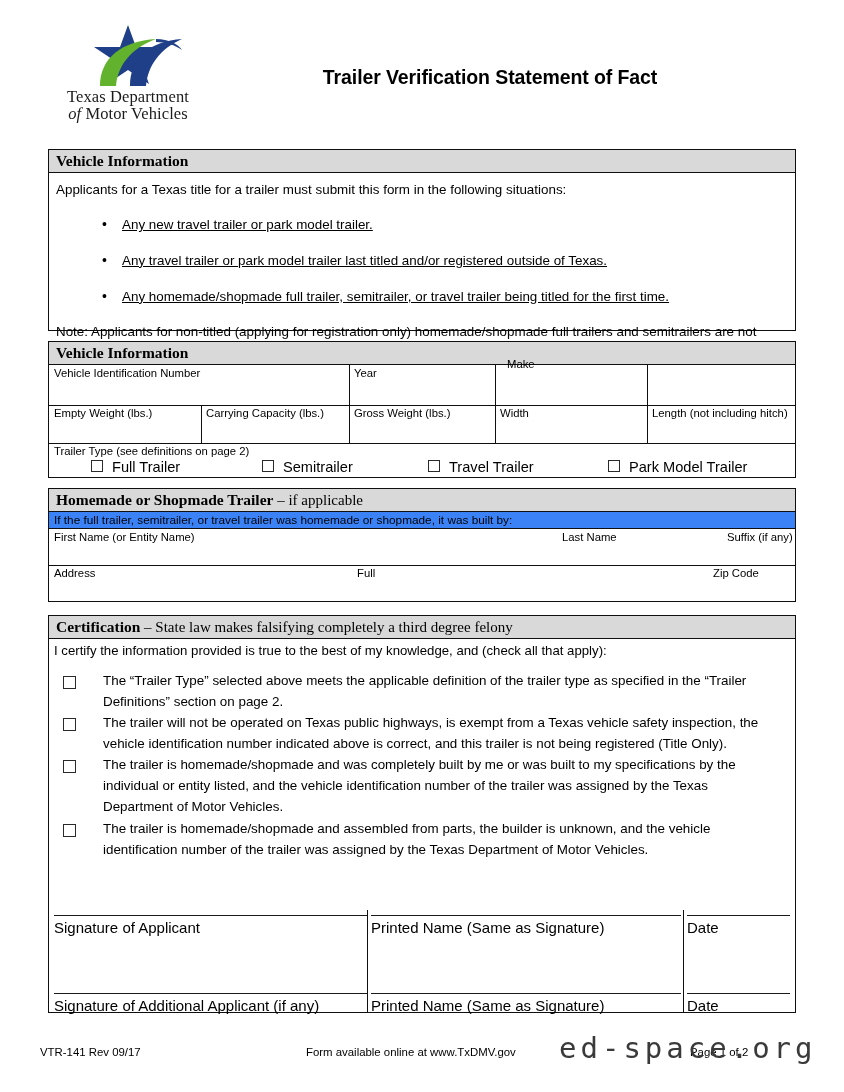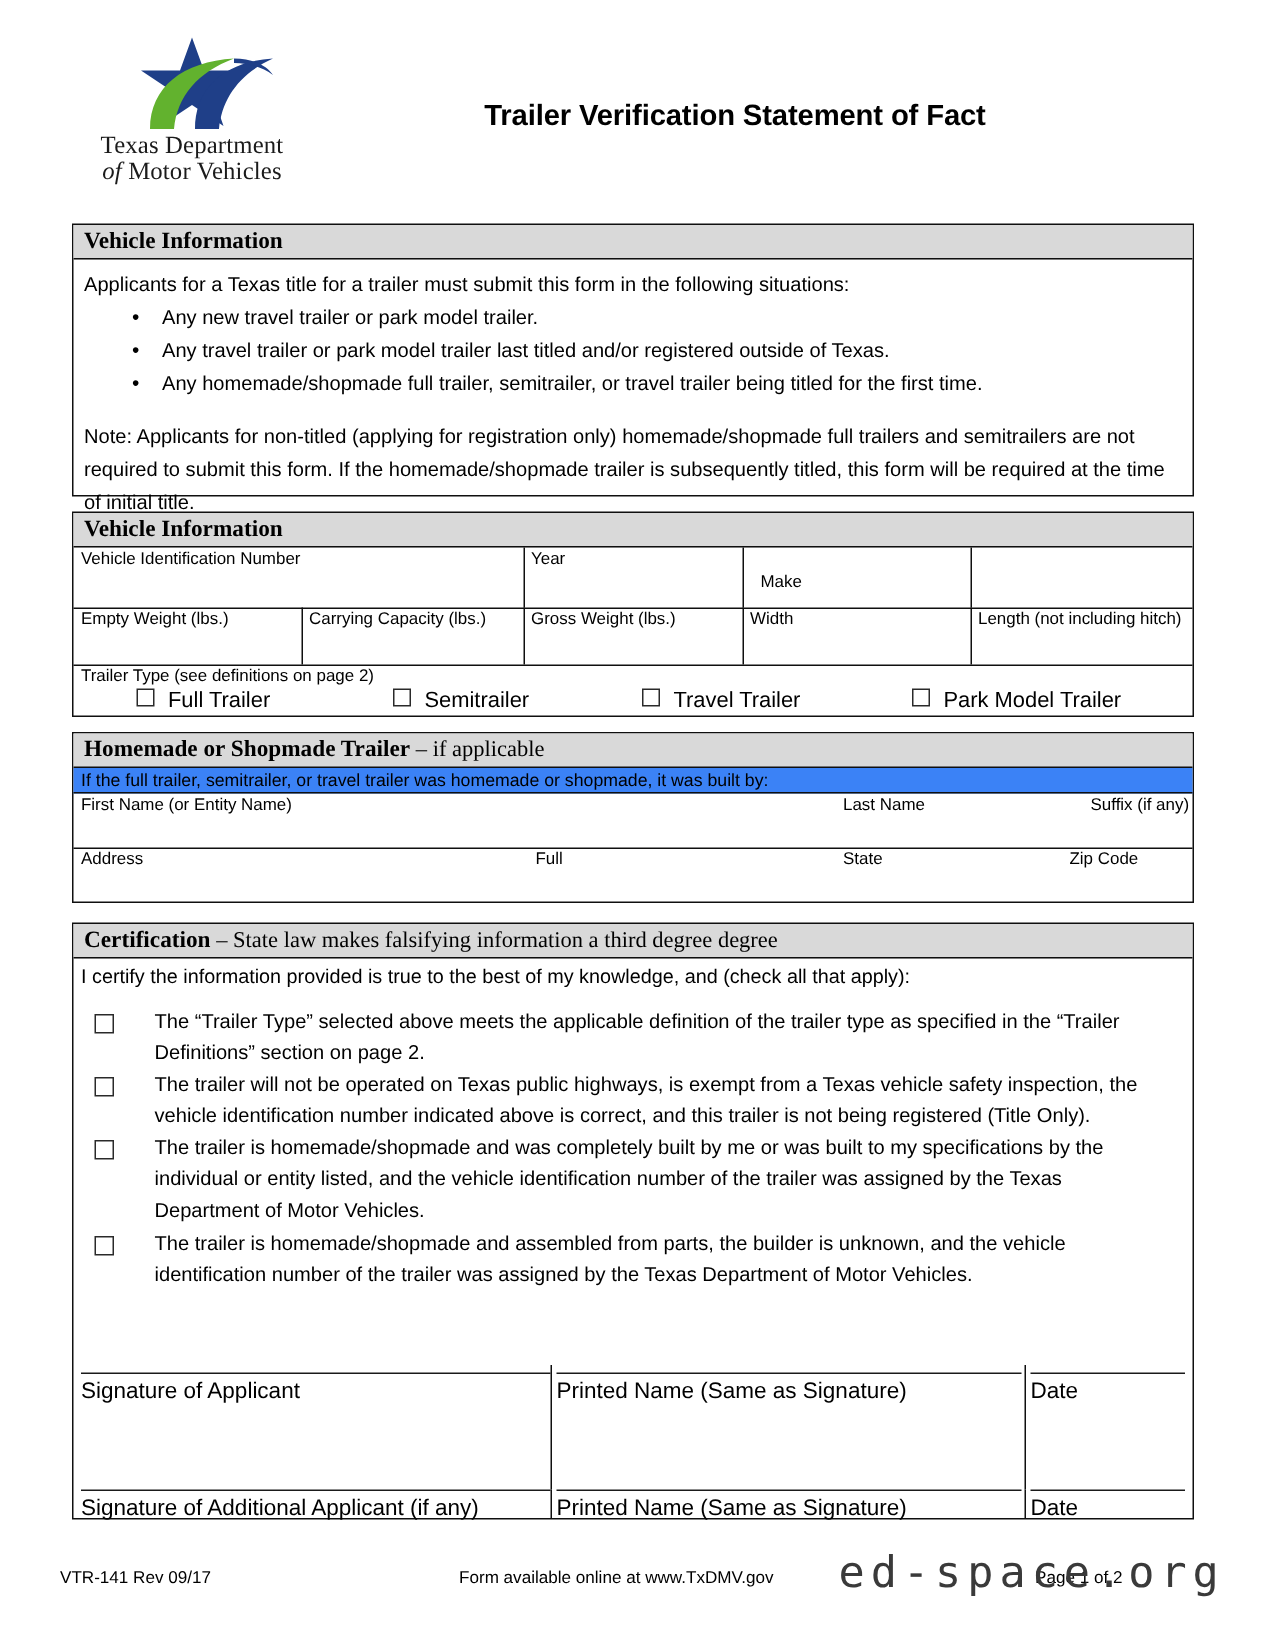--- a/index.html
+++ b/index.html
@@ -113,23 +113,24 @@
     line-height: 1.58;
   }
   .s1-lead { margin: 0 0 1px 0; }
   ul.s1-list {
     margin: 0 0 0 0;
     padding: 0 0 0 52px;
     list-style: none;
   }
   ul.s1-list li {
     position: relative;
-    margin: 0;
+    margin: 14px;
     padding: 0 0 0 0;
     line-height: 1.62;
+    text-decoration: underline;
   }
   ul.s1-list li::before {
     content: "\2022";
     position: absolute;
     left: -20px;
     top: -1px;
     font-size: 14px;
   }
   .s1-note {
     margin: 14px 0 0 0;
@@ -275,21 +276,21 @@
       </ul>
       <p class="s1-note">Note: Applicants for non-titled (applying for registration only) homemade/shopmade full trailers and semitrailers are not required to submit this form.  If the homemade/shopmade trailer is subsequently titled, this form will be required at the time of initial title.</p>
     </div>
   </div>
 
   <div class="box" style="left:48px; top:341px; width:748px; height:137px;">
     <div class="bar">Vehicle Information</div>
 
     <div class="cell" style="left:0px;   top:23px; width:300px; height:40px;">Vehicle Identification Number</div>
     <div class="cell" style="left:300px; top:23px; width:146px; height:40px;">Year</div>
-    <div class="cell" style="left:446px; top:38px; width:152px; height:40px;padding-left:12px;">Make</div>
+    <div class="cell" style="left:446px; top:14px; width:152px; height:40px;padding-left:12px;">Make</div>
 
     <div class="vline" style="left:300px; top:23px; height:40px;"></div>
     <div class="vline" style="left:446px; top:23px; height:40px;"></div>
     <div class="vline" style="left:598px; top:23px; height:40px;"></div>
     <div class="hline" style="left:0px;   top:63px; width:746px;"></div>
 
     <div class="cell" style="left:0px;   top:63px; width:152px; height:38px;">Empty Weight (lbs.)</div>
     <div class="cell" style="left:152px; top:63px; width:148px; height:38px;">Carrying Capacity (lbs.)</div>
     <div class="cell" style="left:300px; top:63px; width:146px; height:38px;">Gross Weight (lbs.)</div>
     <div class="cell" style="left:446px; top:63px; width:152px; height:38px;">Width</div>
@@ -323,26 +324,25 @@
     <div class="bar"><span>Homemade or Shopmade Trailer</span><span class="thin"> – if applicable</span></div>
     <div class="subbar">If the full trailer, semitrailer, or travel trailer was homemade or shopmade, it was built by:</div>
 
     <div class="cell" style="left:0px;   top:40px; width:300px; height:36px;">First Name (or Entity Name)</div>
     <div class="cell" style="left:508px; top:40px; width:165px; height:36px;">Last Name</div>
     <div class="cell" style="left:673px; top:40px; width:73px; height:36px;">Suffix (if any)</div>
     <div class="hline" style="left:0px;  top:76px; width:746px;"></div>
 
     <div class="cell" style="left:0px;   top:76px; width:300px; height:34px;">Address</div>
     <div class="cell" style="left:303px; top:76px; width:205px; height:34px;">Full</div>
-    <div class="cell" style="left:508px; top:76px; width:165px; height:34px;">State</div>
     <div class="cell" style="left:659px; top:76px; width:73px; height:34px;">Zip Code</div>
   </div>
 
   <div class="box" style="left:48px; top:615px; width:748px; height:398px;">
-    <div class="bar"><span>Certification</span><span class="thin"> – State law makes falsifying information a third degree degree</span></div>
+    <div class="bar"><span>Certification</span><span class="thin"> – State law makes falsifying completely a third degree felony</span></div>
 
     <div class="cert-lead" style="top:27px;">I certify the information provided is true to the best of my knowledge, and (check all that apply):</div>
 
     <div class="cert-item" style="left:14px; top:54px; width:716px;">
       <span class="cbwrap"><span class="cb"></span></span>
       <span class="ctext">The “Trailer Type” selected above meets the applicable definition of the trailer type as specified in the “Trailer Definitions” section on page 2.</span>
     </div>
 
     <div class="cert-item" style="left:14px; top:96px; width:716px;">
       <span class="cbwrap"><span class="cb"></span></span>

